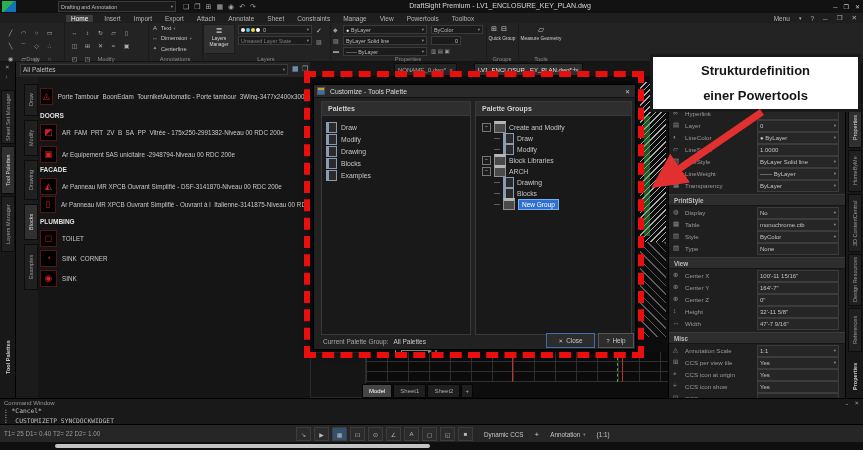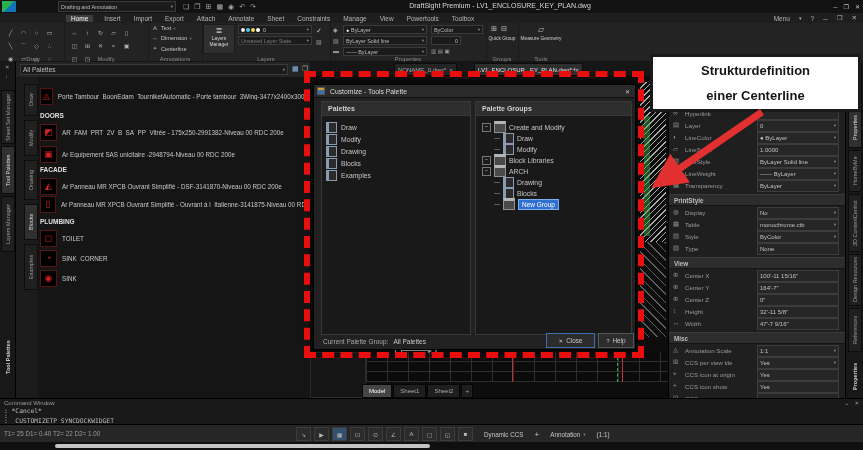--- a/index.html
+++ b/index.html
@@ -629,21 +629,21 @@
       <span class="stext" style="font-size:4.5px;color:#8e8e8e;">▾</span>
       <span class="stext" style="margin-left:8px;">(1:1)</span>
     </div>
   </div>
   <div class="abs" style="left:0;top:442px;width:863px;height:8px;background:#0f0f0f;">
     <div class="abs" style="left:55px;top:2px;width:375px;height:4px;background:#c4c4c4;border-radius:2px;"></div>
   </div>
 
   <div class="abs callout">
     <div>Strukturdefinition</div>
-    <div>einer Centerline</div>
+    <div>einer Powertools</div>
   </div>
   <svg class="abs" style="left:636px;top:106px;z-index:55;" width="140" height="95">
     <defs>
       <marker id="ah" markerWidth="5" markerHeight="5" refX="3.5" refY="2.5" orient="auto">
         <path d="M0,0 L5,2.5 L0,5 z" fill="#e23030"></path>
       </marker>
     </defs>
     <line x1="126" y1="6" x2="24" y2="76" stroke="#e23030" stroke-width="7" marker-end="url(#ah)"></line>
   </svg>
 

